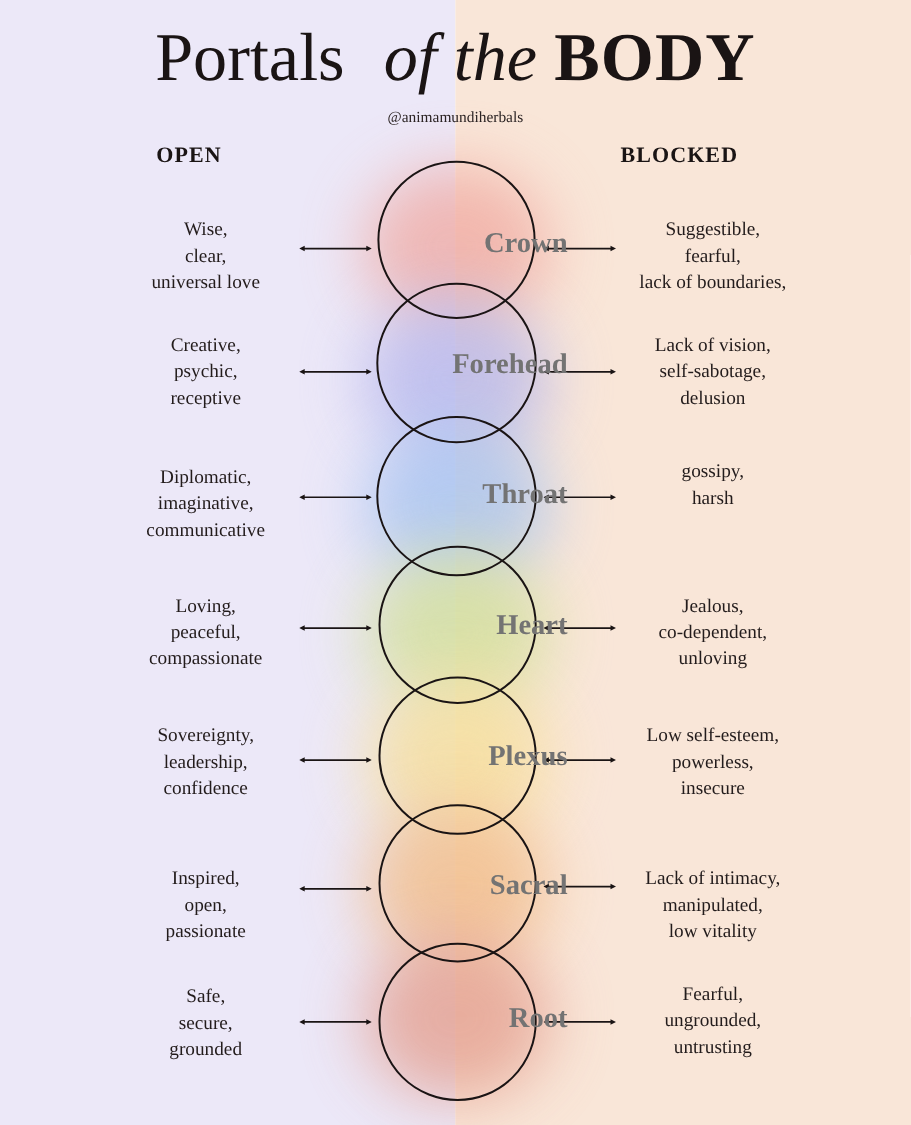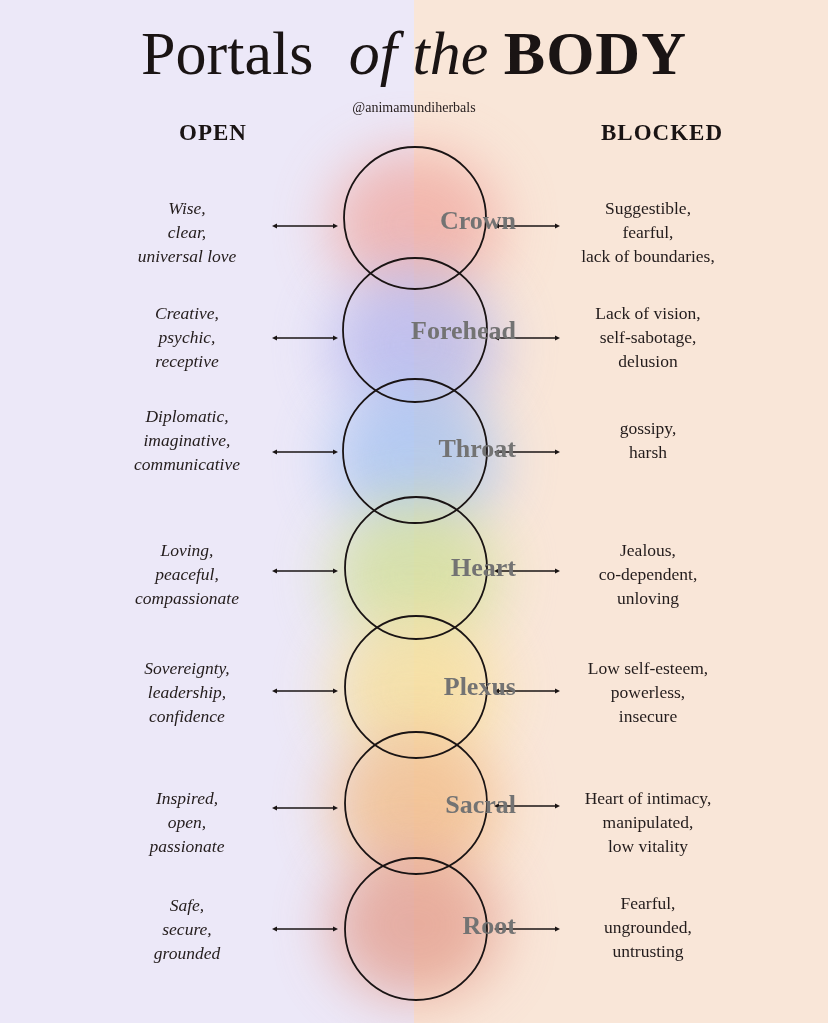--- a/index.html
+++ b/index.html
@@ -16,29 +16,29 @@
     font-size: 62px; line-height: 74px; white-space: nowrap;
   }
   .title .t1 { font-weight: normal; }
   .title .t2 { font-style: italic; font-weight: normal; margin-left: 20px; }
   .title .t3 { font-weight: bold; letter-spacing: 1px; }
   .handle {
     position: absolute; top: 100px; left: 0; width: 828px; text-align: center;
     font-size: 14px; color: #2a2222;
   }
   .col-head {
-    position: absolute; top: 120px; font-size: 23px; font-weight: bold; letter-spacing: 1px; margin-left: 37px;
+    position: absolute; top: 130px; font-size: 20px; font-weight: bold; letter-spacing: 1px;
   }
   .col-head.open { left: 142px; }
   .col-head.blocked { left: 564px; }
   .desc {
     position: absolute; width: 200px; text-align: center; font-size: 17.5px; line-height: 24px;
     color: #231c1c;
   }
-  .desc.left { left: 87px; font-style: italic; }
+  .desc.left { left: 87px; }
   .desc.right { left: 548px; }
   .desc span { display: block; }
   .arrow { position: absolute; width: 66px; height: 10px; }
   .arrow.left { left: 272px; }
   .arrow.right { left: 494px; }
   .circles { position: absolute; left: 0; top: 0; width: 828px; height: 1023px; }
   .label {
     position: absolute; left: 316px; width: 200px; text-align: right;
     font-size: 26px; font-weight: bold; color: #737373;
   }
@@ -161,21 +161,21 @@
 <div class="desc left" style="top:196px">
   <span>Wise,</span>
   <span>clear,</span>
   <span>universal love</span>
 </div>
 <div class="desc left" style="top:301px">
   <span>Creative,</span>
   <span>psychic,</span>
   <span>receptive</span>
 </div>
-<div class="desc left" style="top:404px">
+<div class="desc left" style="top:421px">
   <span>Diplomatic,</span>
   <span>imaginative,</span>
   <span>communicative</span>
 </div>
 <div class="desc left" style="top:538px">
   <span>Loving,</span>
   <span>peaceful,</span>
   <span>compassionate</span>
 </div>
 <div class="desc left" style="top:656px">
@@ -212,21 +212,21 @@
   <span>Jealous,</span>
   <span>co-dependent,</span>
   <span>unloving</span>
 </div>
 <div class="desc right" style="top:656px">
   <span>Low self-esteem,</span>
   <span>powerless,</span>
   <span>insecure</span>
 </div>
 <div class="desc right" style="top:786px">
-  <span>Heart of intimacy,</span>
+  <span>Lack of intimacy,</span>
   <span>manipulated,</span>
   <span>low vitality</span>
 </div>
 <div class="desc right" style="top:891px">
   <span>Fearful,</span>
   <span>ungrounded,</span>
   <span>untrusting</span>
 </div>
 
 </body></html>

